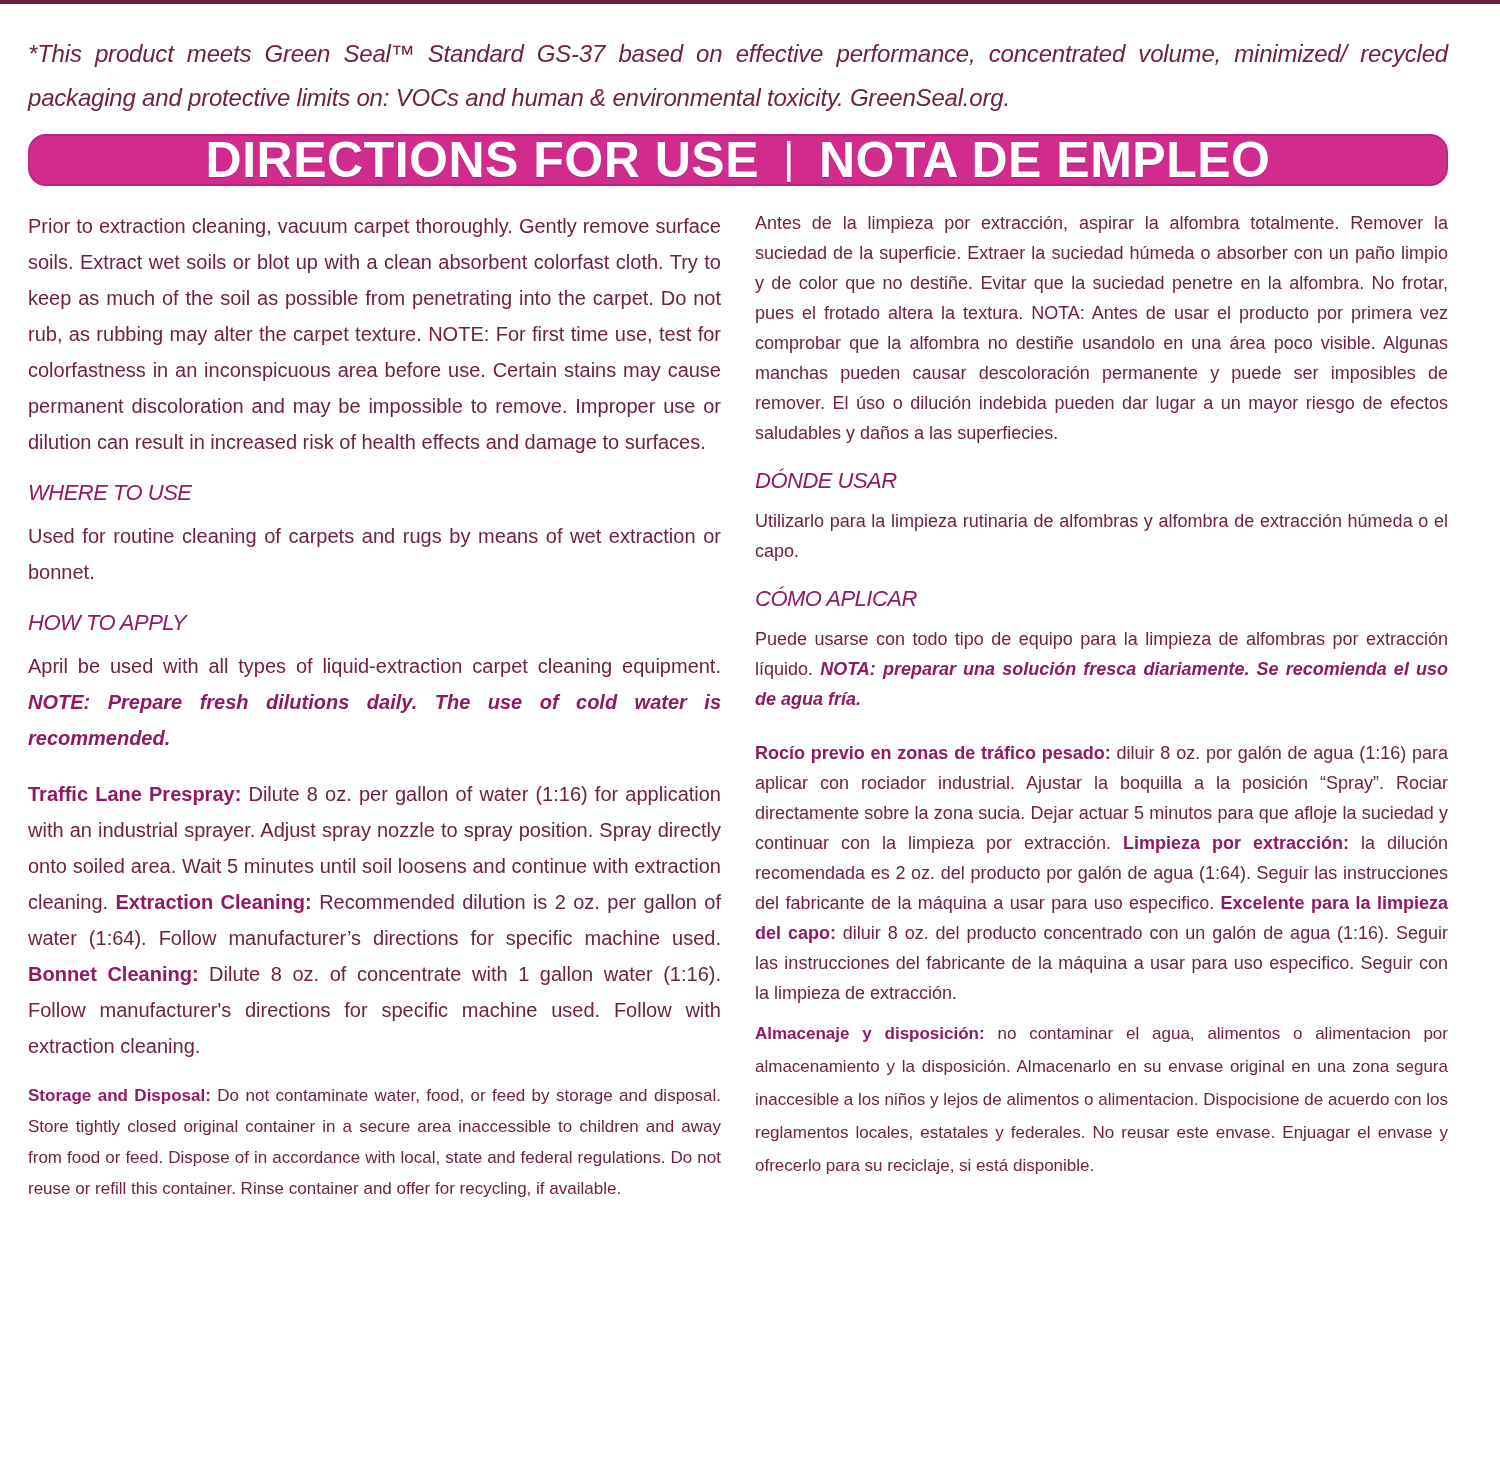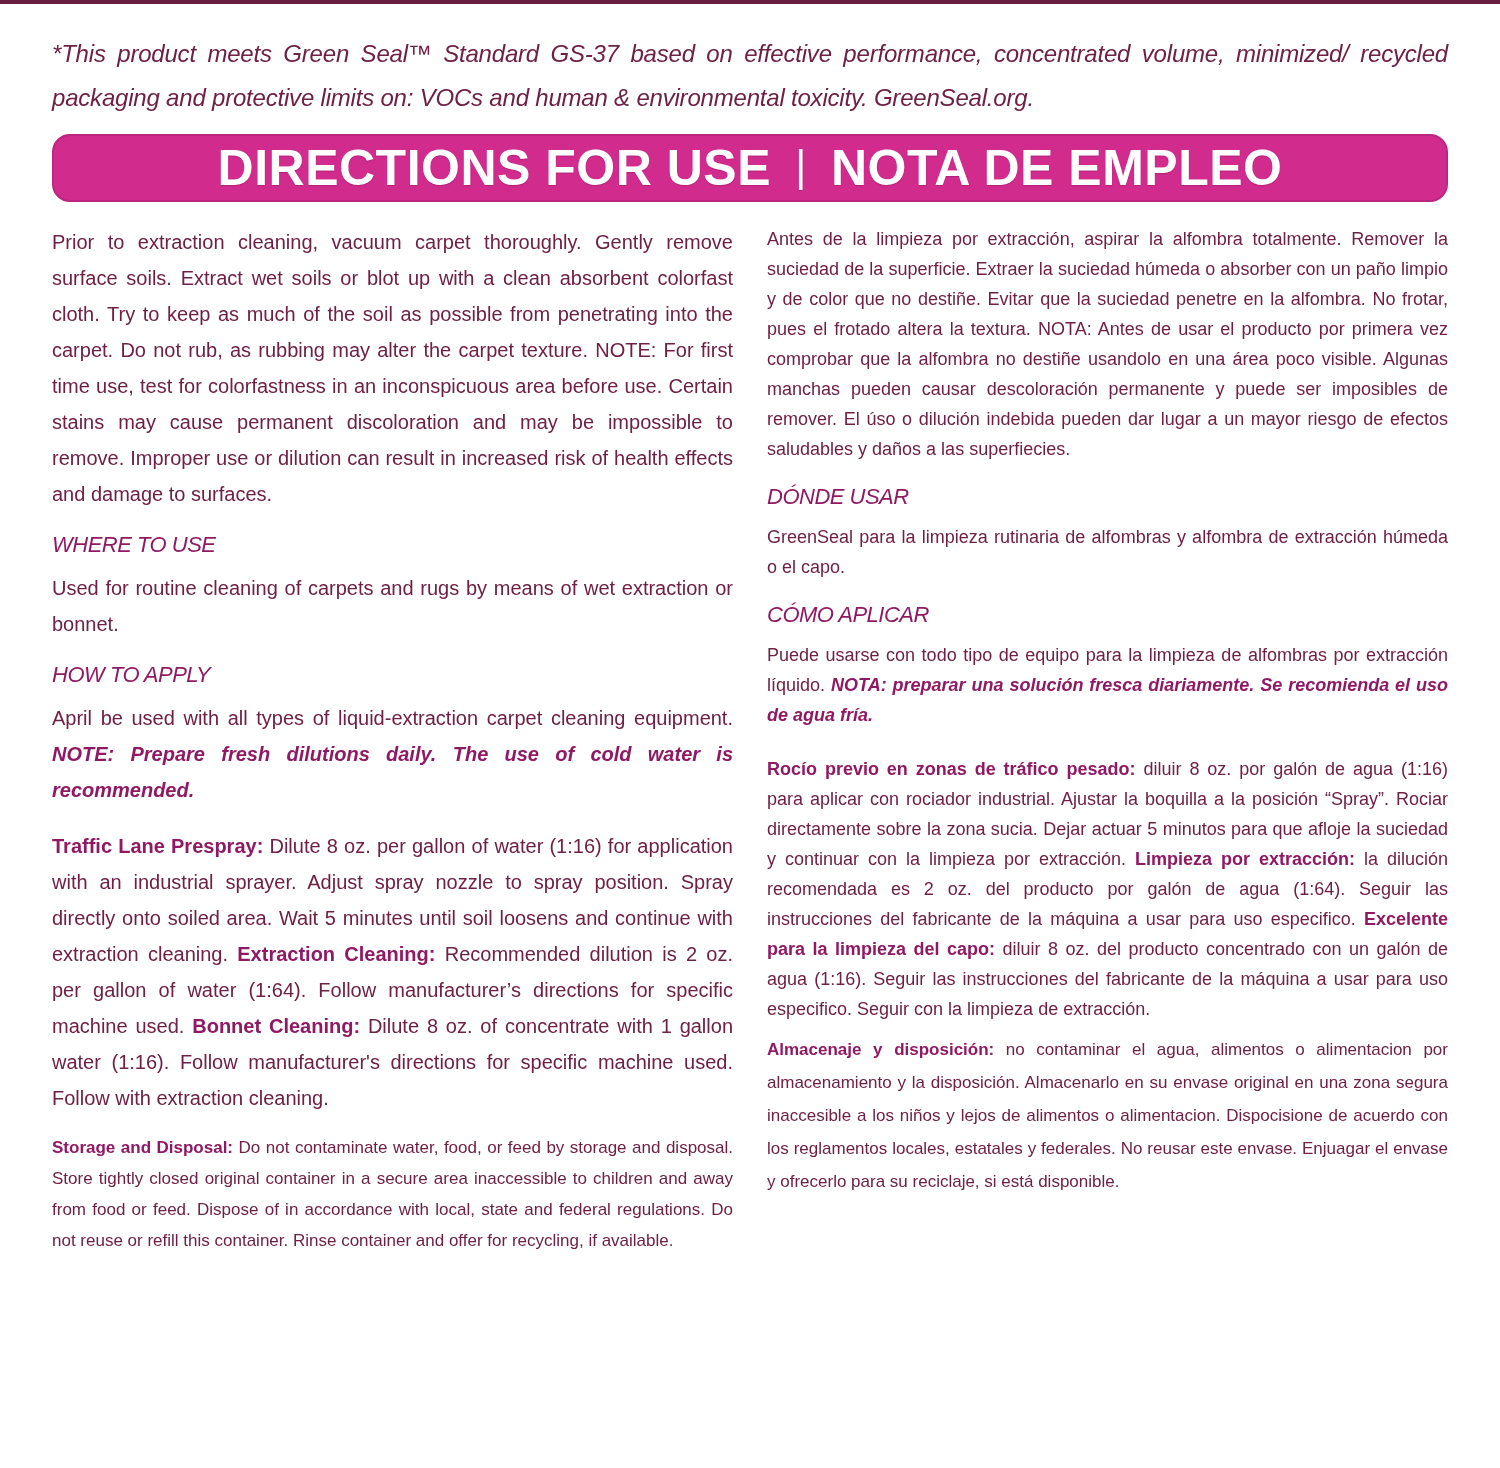--- a/index.html
+++ b/index.html
@@ -15,35 +15,35 @@
     font-family: "Liberation Sans", sans-serif;
   }
   .top-rule {
     position: absolute;
     top: 0; left: 0;
     width: 100%;
     height: 4px;
     background: #691e41;
   }
   .page {
-    padding: 32px 52px 0 52px;
+    padding: 32px 52px 0 28px;
     box-sizing: border-box;
   }
   .note {
     color: #6e2145;
     font-style: italic;
     font-size: 24px;
     line-height: 44px;
     text-align: justify;
     margin: 0 0 14px 0;
     letter-spacing: -0.2px;
   }
   .banner {
     margin-top: 10px;
-    height: 68px;
+    height: 52px;
     background: #d12b8d;
     border: 2px solid #ba2680;
     border-radius: 18px;
     color: #ffffff;
     display: flex;
     align-items: center;
     justify-content: center;
     font-weight: bold;
     font-size: 50px;
     letter-spacing: 0.5px;
@@ -121,21 +121,21 @@
 
       <p class="body para-app-en"><span class="runin">Traffic Lane Prespray: </span><span>Dilute 8 oz. per gallon of water (1:16) for application with an industrial sprayer. Adjust spray nozzle to spray position. Spray directly onto soiled area. Wait 5 minutes until soil loosens and continue with extraction cleaning. </span><span class="runin">Extraction Cleaning: </span><span>Recommended dilution is 2 oz. per gallon of water (1:64). Follow manufacturer’s directions for specific machine used. </span><span class="runin">Bonnet Cleaning: </span><span>Dilute 8 oz. of concentrate with 1 gallon water (1:16). Follow manufacturer's directions for specific machine used. Follow with extraction cleaning.</span></p>
 
       <p class="body para-small"><span class="runin">Storage and Disposal: </span><span>Do not contaminate water, food, or feed by storage and disposal. Store tightly closed original container in a secure area inaccessible to children and away from food or feed. Dispose of in accordance with local, state and federal regulations. Do not reuse or refill this container. Rinse container and offer for recycling, if available.</span></p>
     </div>
 
     <div class="col col-es">
       <p class="body">Antes de la limpieza por extracción, aspirar la alfombra totalmente. Remover la suciedad de la superficie. Extraer la suciedad húmeda o absorber con un paño limpio y de color que no destiñe. Evitar que la suciedad penetre en la alfombra. No frotar, pues el frotado altera la textura. NOTA: Antes de usar el producto por primera vez comprobar que la alfombra no destiñe usandolo en una área poco visible. Algunas manchas pueden causar descoloración permanente y puede ser imposibles de remover. El úso o dilución indebida pueden dar lugar a un mayor riesgo de efectos saludables y daños a las superfiecies.</p>
 
       <h2>DÓNDE USAR</h2>
-      <p class="body">GreenSeal para la limpieza rutinaria de alfombras y alfombra de extracción húmeda o el capo.</p>
+      <p class="body">Utilizarlo para la limpieza rutinaria de alfombras y alfombra de extracción húmeda o el capo.</p>
 
       <h2>CÓMO APLICAR</h2>
       <p class="body"><span>Puede usarse con todo tipo de equipo para la limpieza de alfombras por extracción líquido. </span><span class="note-strong">NOTA: preparar una solución fresca diariamente. Se recomienda el uso de agua fría.</span></p>
 
       <p class="body para-app-es"><span class="runin">Rocío previo en zonas de tráfico pesado: </span><span>diluir 8 oz. por galón de agua (1:16) para aplicar con rociador industrial. Ajustar la boquilla a la posición “Spray”. Rociar directamente sobre la zona sucia. Dejar actuar 5 minutos para que afloje la suciedad y continuar con la limpieza por extracción. </span><span class="runin">Limpieza por extracción: </span><span>la dilución recomendada es 2 oz. del producto por galón de agua (1:64). Seguir las instrucciones del fabricante de la máquina a usar para uso especifico. </span><span class="runin">Excelente para la limpieza del capo: </span><span>diluir 8 oz. del producto concentrado con un galón de agua (1:16). Seguir las instrucciones del fabricante de la máquina a usar para uso especifico. Seguir con la limpieza de extracción.</span></p>
 
       <p class="body para-small"><span class="runin">Almacenaje y disposición: </span><span>no contaminar el agua, alimentos o alimentacion por almacenamiento y la disposición. Almacenarlo en su envase original en una zona segura inaccesible a los niños y lejos de alimentos o alimentacion. Dispocisione de acuerdo con los reglamentos locales, estatales y federales. No reusar este envase. Enjuagar el envase y ofrecerlo para su reciclaje, si está disponible.</span></p>
     </div>
 
   </div>

